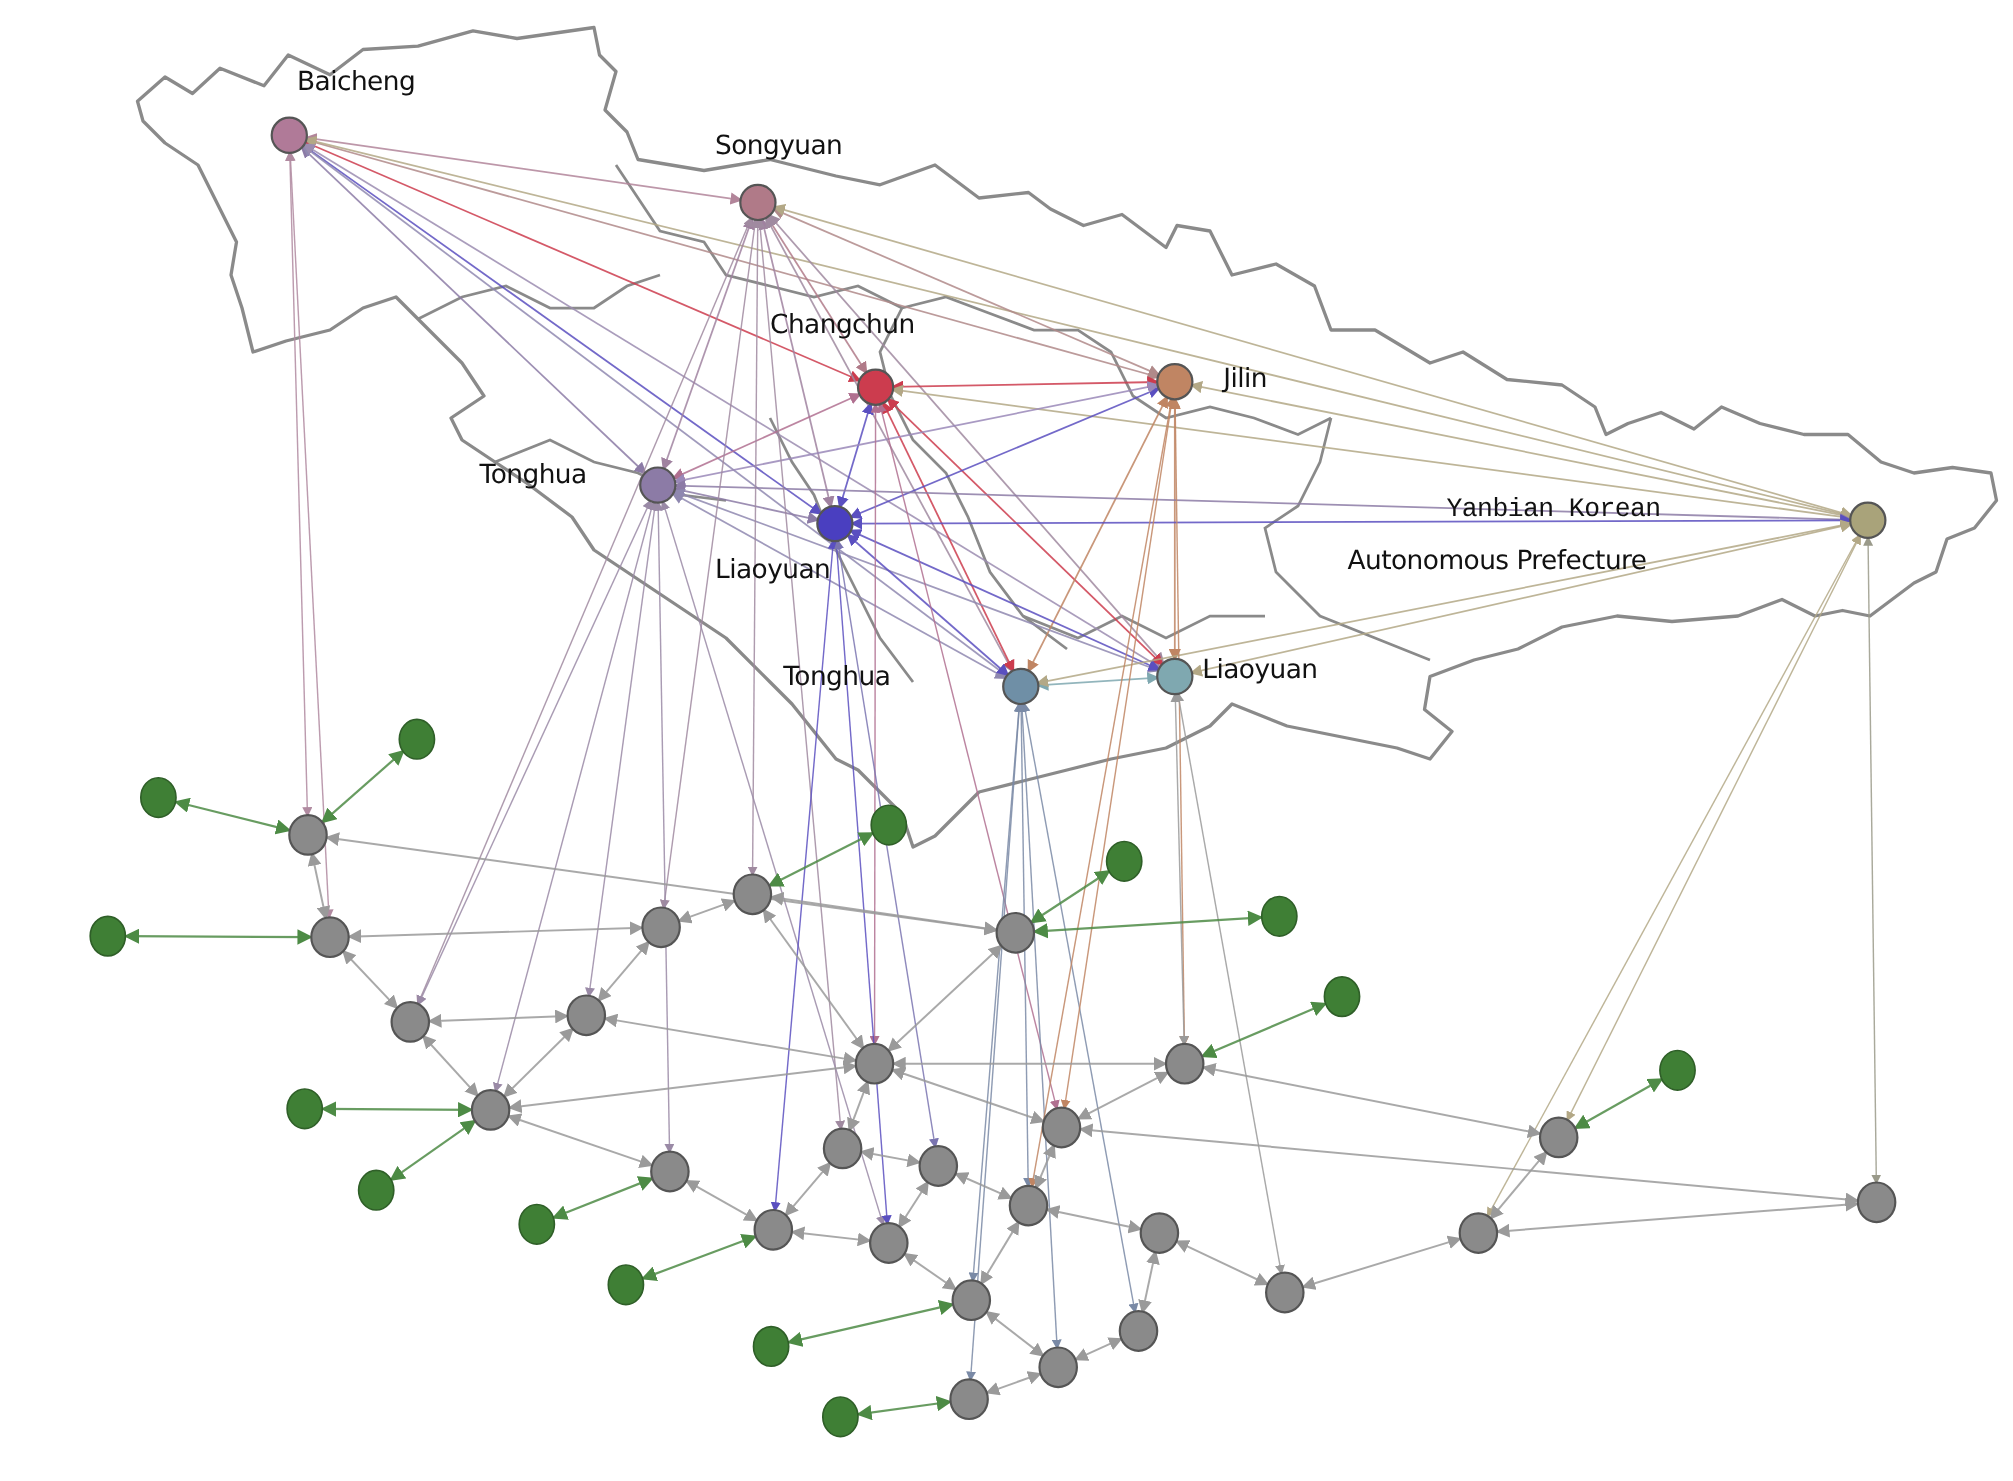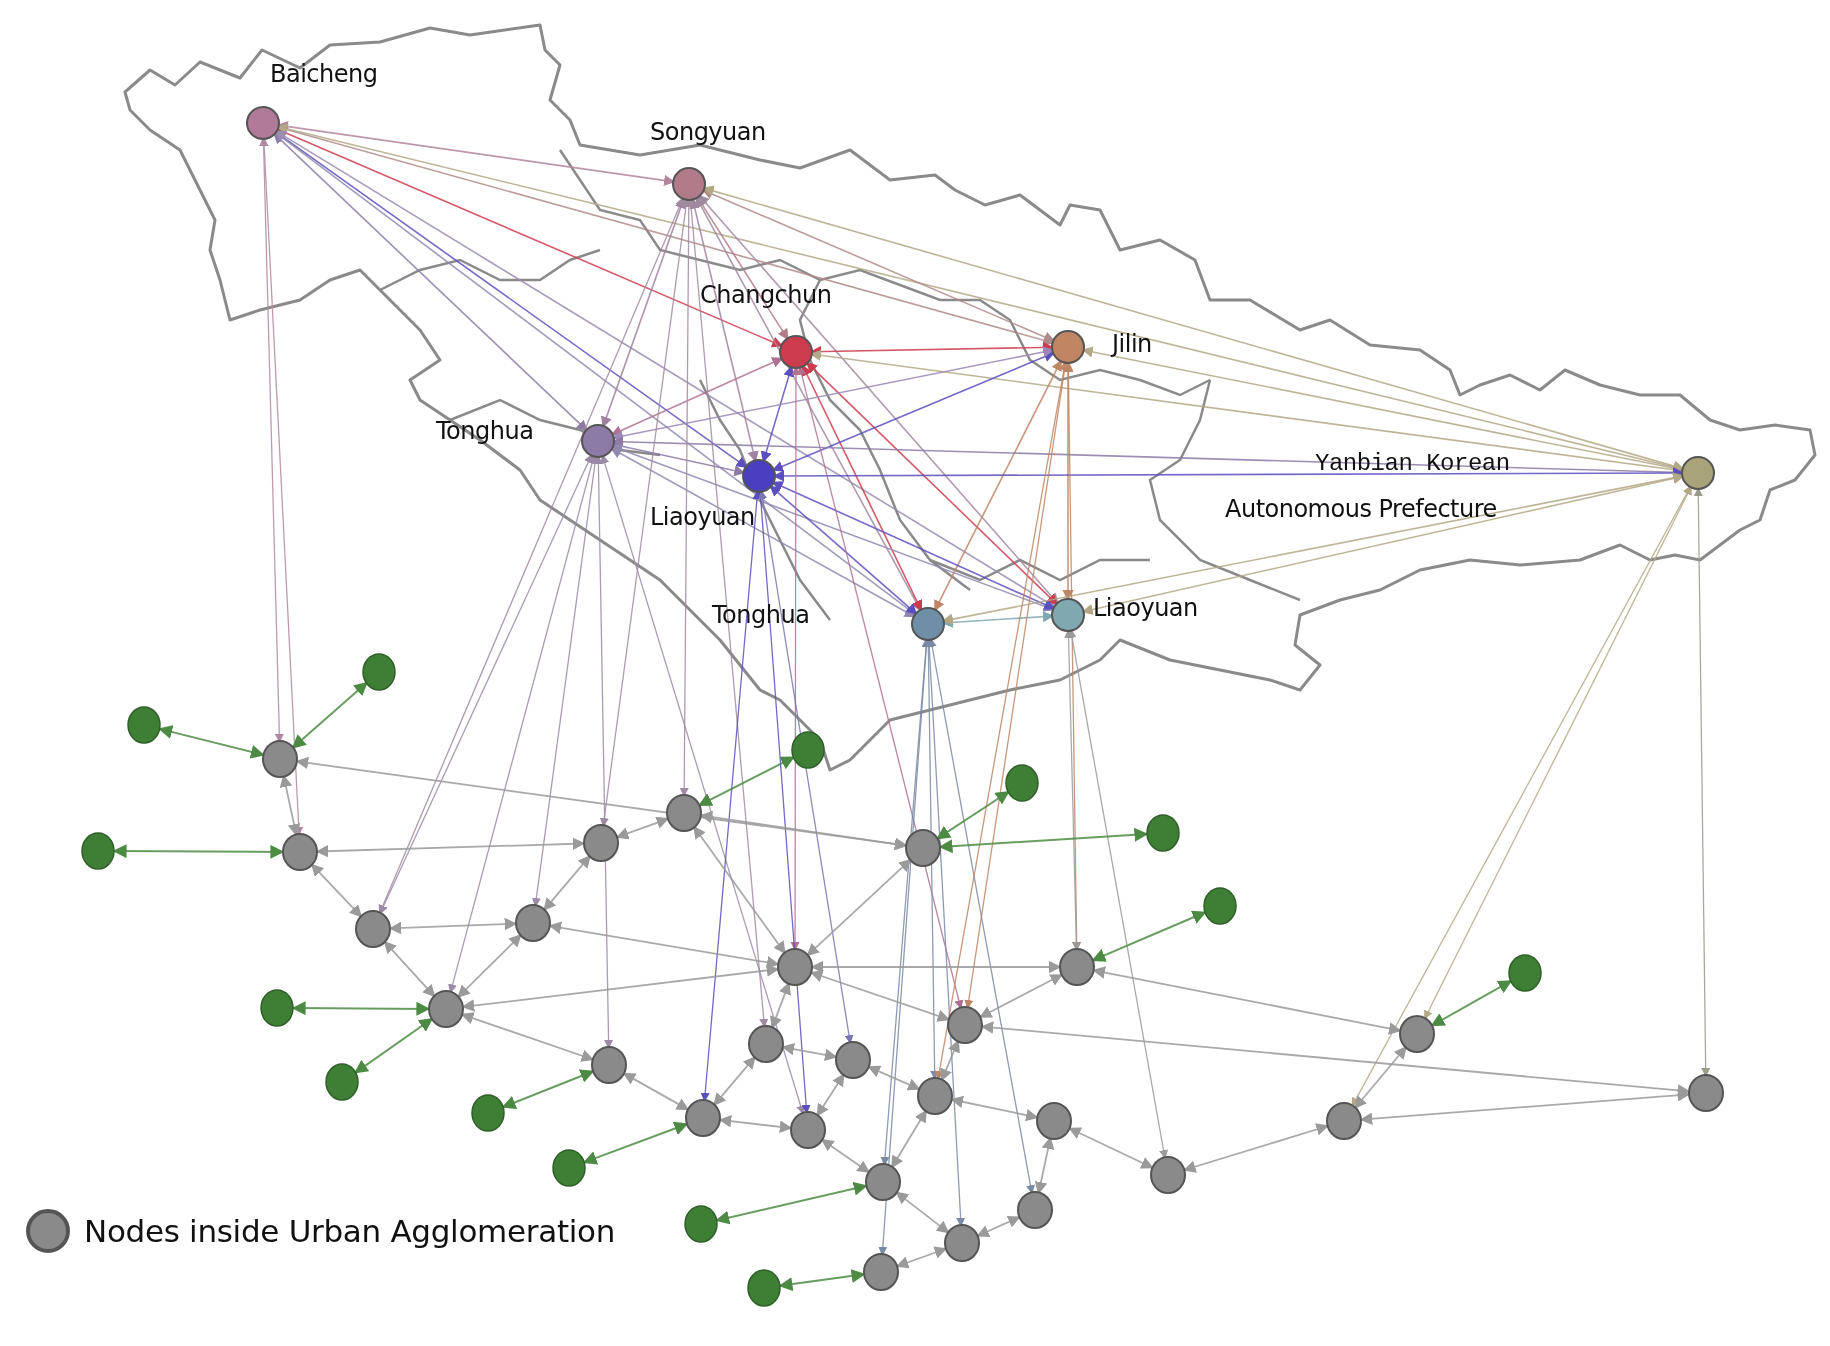--- a/index.html
+++ b/index.html
@@ -211,17 +211,13 @@
     <div class="label" style="left: 1090px; top: 332px; margin-left: 22px;">Jilin</div>
     <div class="label" style="left: 436px; top: 419px;">Tonghua</div>
     <div class="label" style="left: 650px; top: 505px;">Liaoyuan</div>
     <div class="label" style="left: 1315px; top: 452px; font-family: Liberation Mono, monospace;">Yanbian Korean</div>
     <div class="label" style="left: 1225px; top: 497px;">Autonomous Prefecture</div>
     <div class="label" style="left: 712px; top: 603px;">Tonghua</div>
     <div class="label" style="left: 1093px; top: 596px;">Liaoyuan</div>
   </div>
 
 <div class="legend">
-  <div class="legend-row">
-    <div class="legend-swatch" style="background:#8a8a8a;"></div>
-    <span class="legend-text">Nodes inside Urban Agglomeration</span>
-  </div>
 </div>
 
 </body></html>

